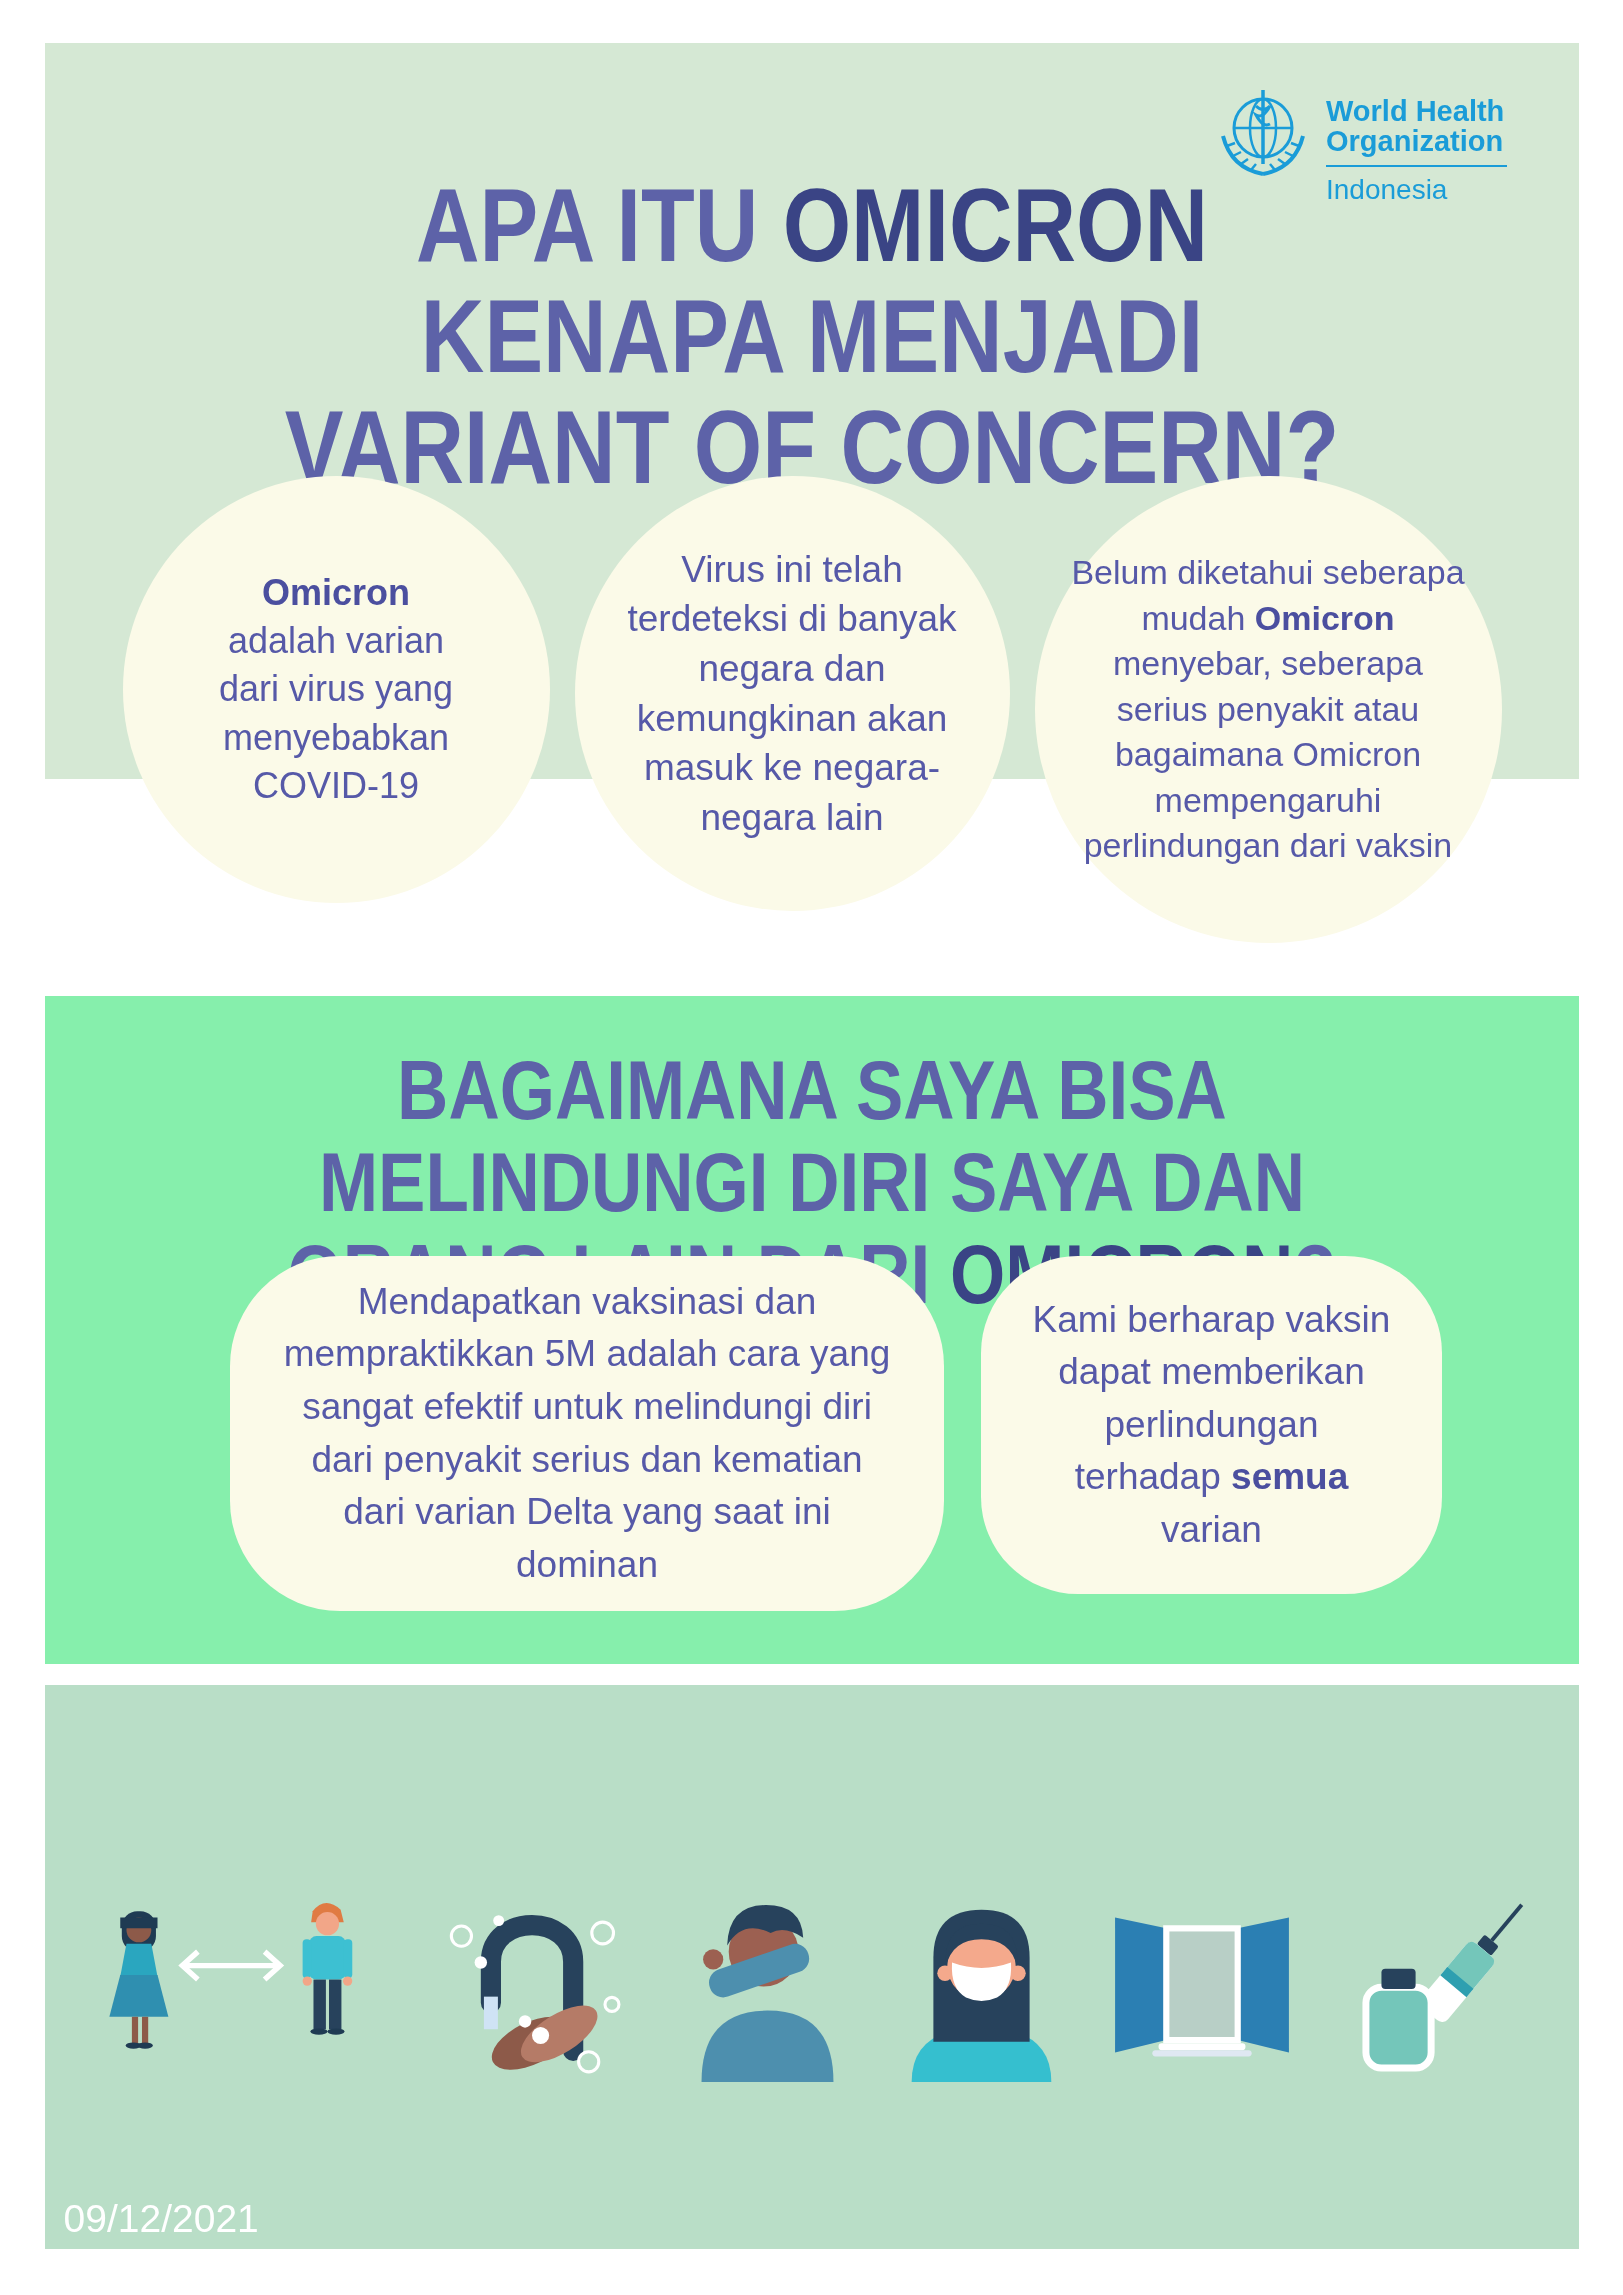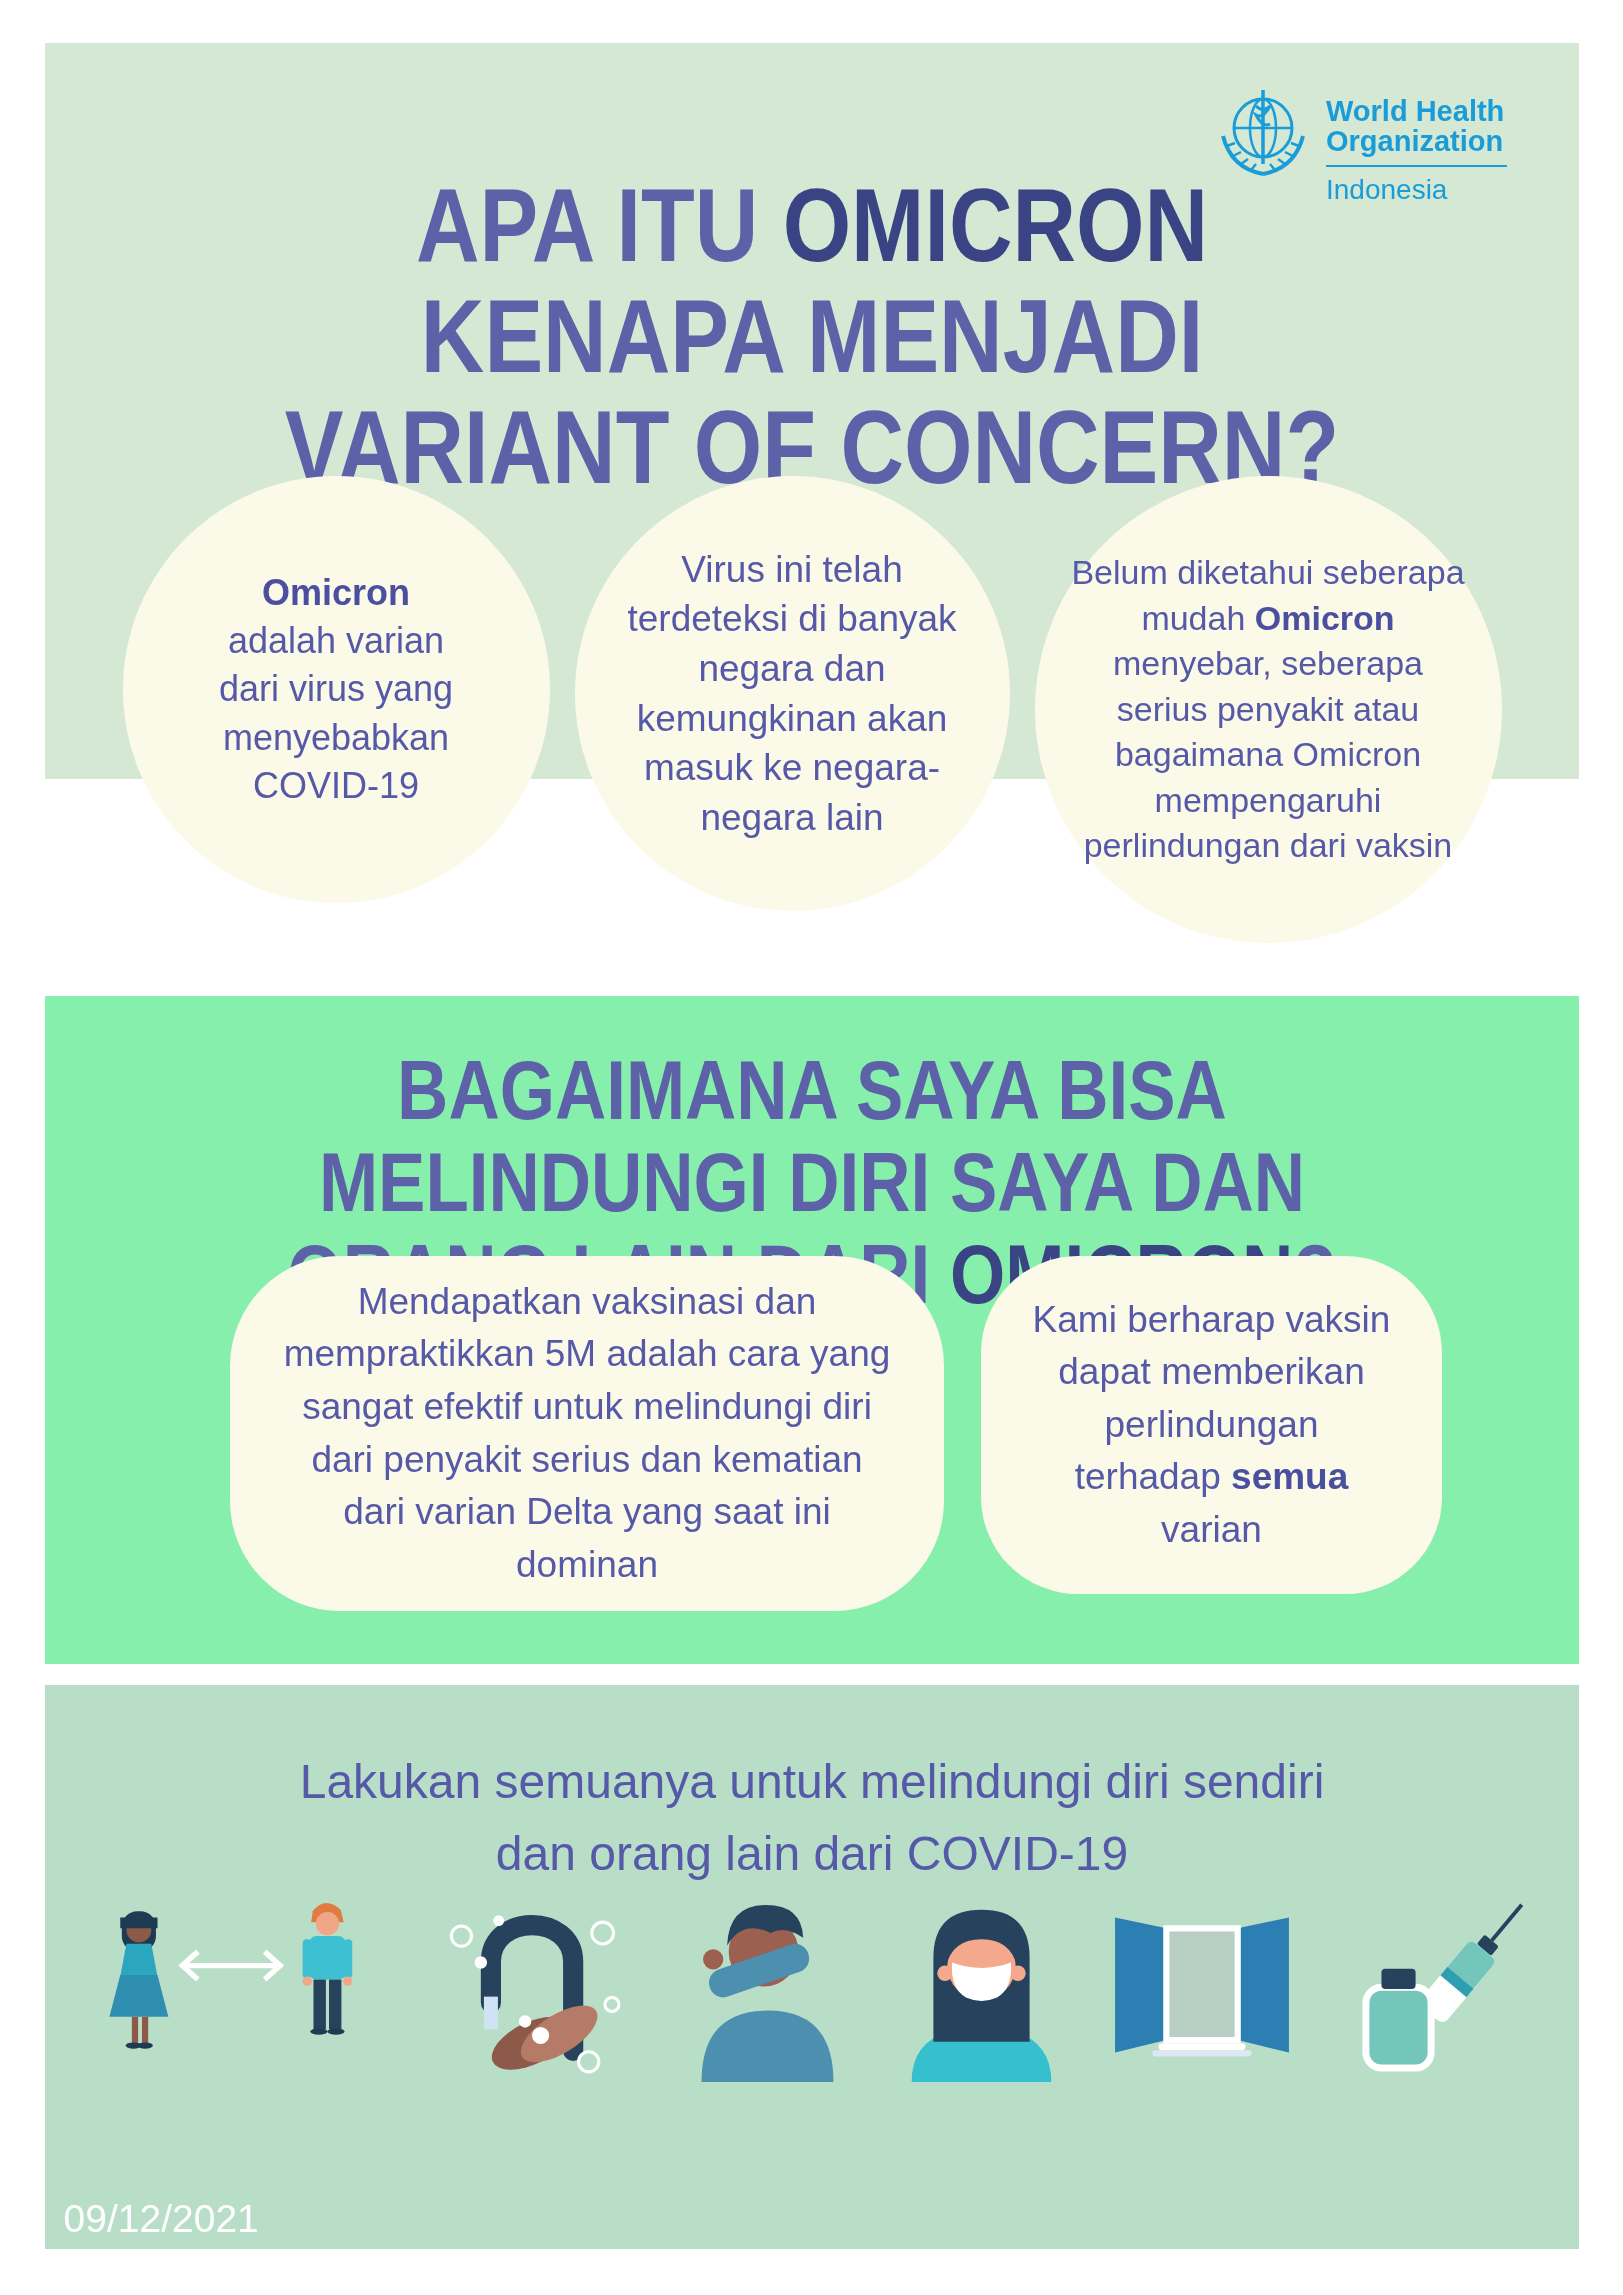--- a/index.html
+++ b/index.html
@@ -124,24 +124,20 @@
       <div class="box box1">
         <p>Mendapatkan vaksinasi dan mempraktikkan 5M adalah cara yang sangat efektif untuk melindungi diri dari penyakit serius dan kematian dari varian Delta yang saat ini dominan</p>
       </div>
       <div class="box box2">
         <p><span>Kami berharap vaksin dapat memberikan perlindungan terhadap </span><strong>semua</strong><span> varian</span></p>
       </div>
     </div>
   </section>
 
   <section class="panel p3">
-    <p class="sub-title">
-      <span class="line">Lakukan semuanya untuk melindungi diri sendiri</span>
-      <span class="line">dan orang lain dari COVID-19</span>
-    </p>
 
     <div class="icons">
 
       <svg width="280" height="194" viewBox="0 0 360 250">
         <rect x="38" y="30" width="44" height="52" rx="20" fill="#1f3b53"></rect>
         <circle cx="60" cy="54" r="16" fill="#8d5a49"></circle>
         <path d="M36 38 h48 v14 h-48 z" fill="#1f3b53"></path>
         <path d="M44 72 h32 l8 42 h-48 z" fill="#2aa6bf"></path>
         <path d="M36 112 h48 l14 54 h-76 z" fill="#2f8fb0"></path>
         <rect x="51" y="166" width="8" height="34" fill="#8d5a49"></rect>

